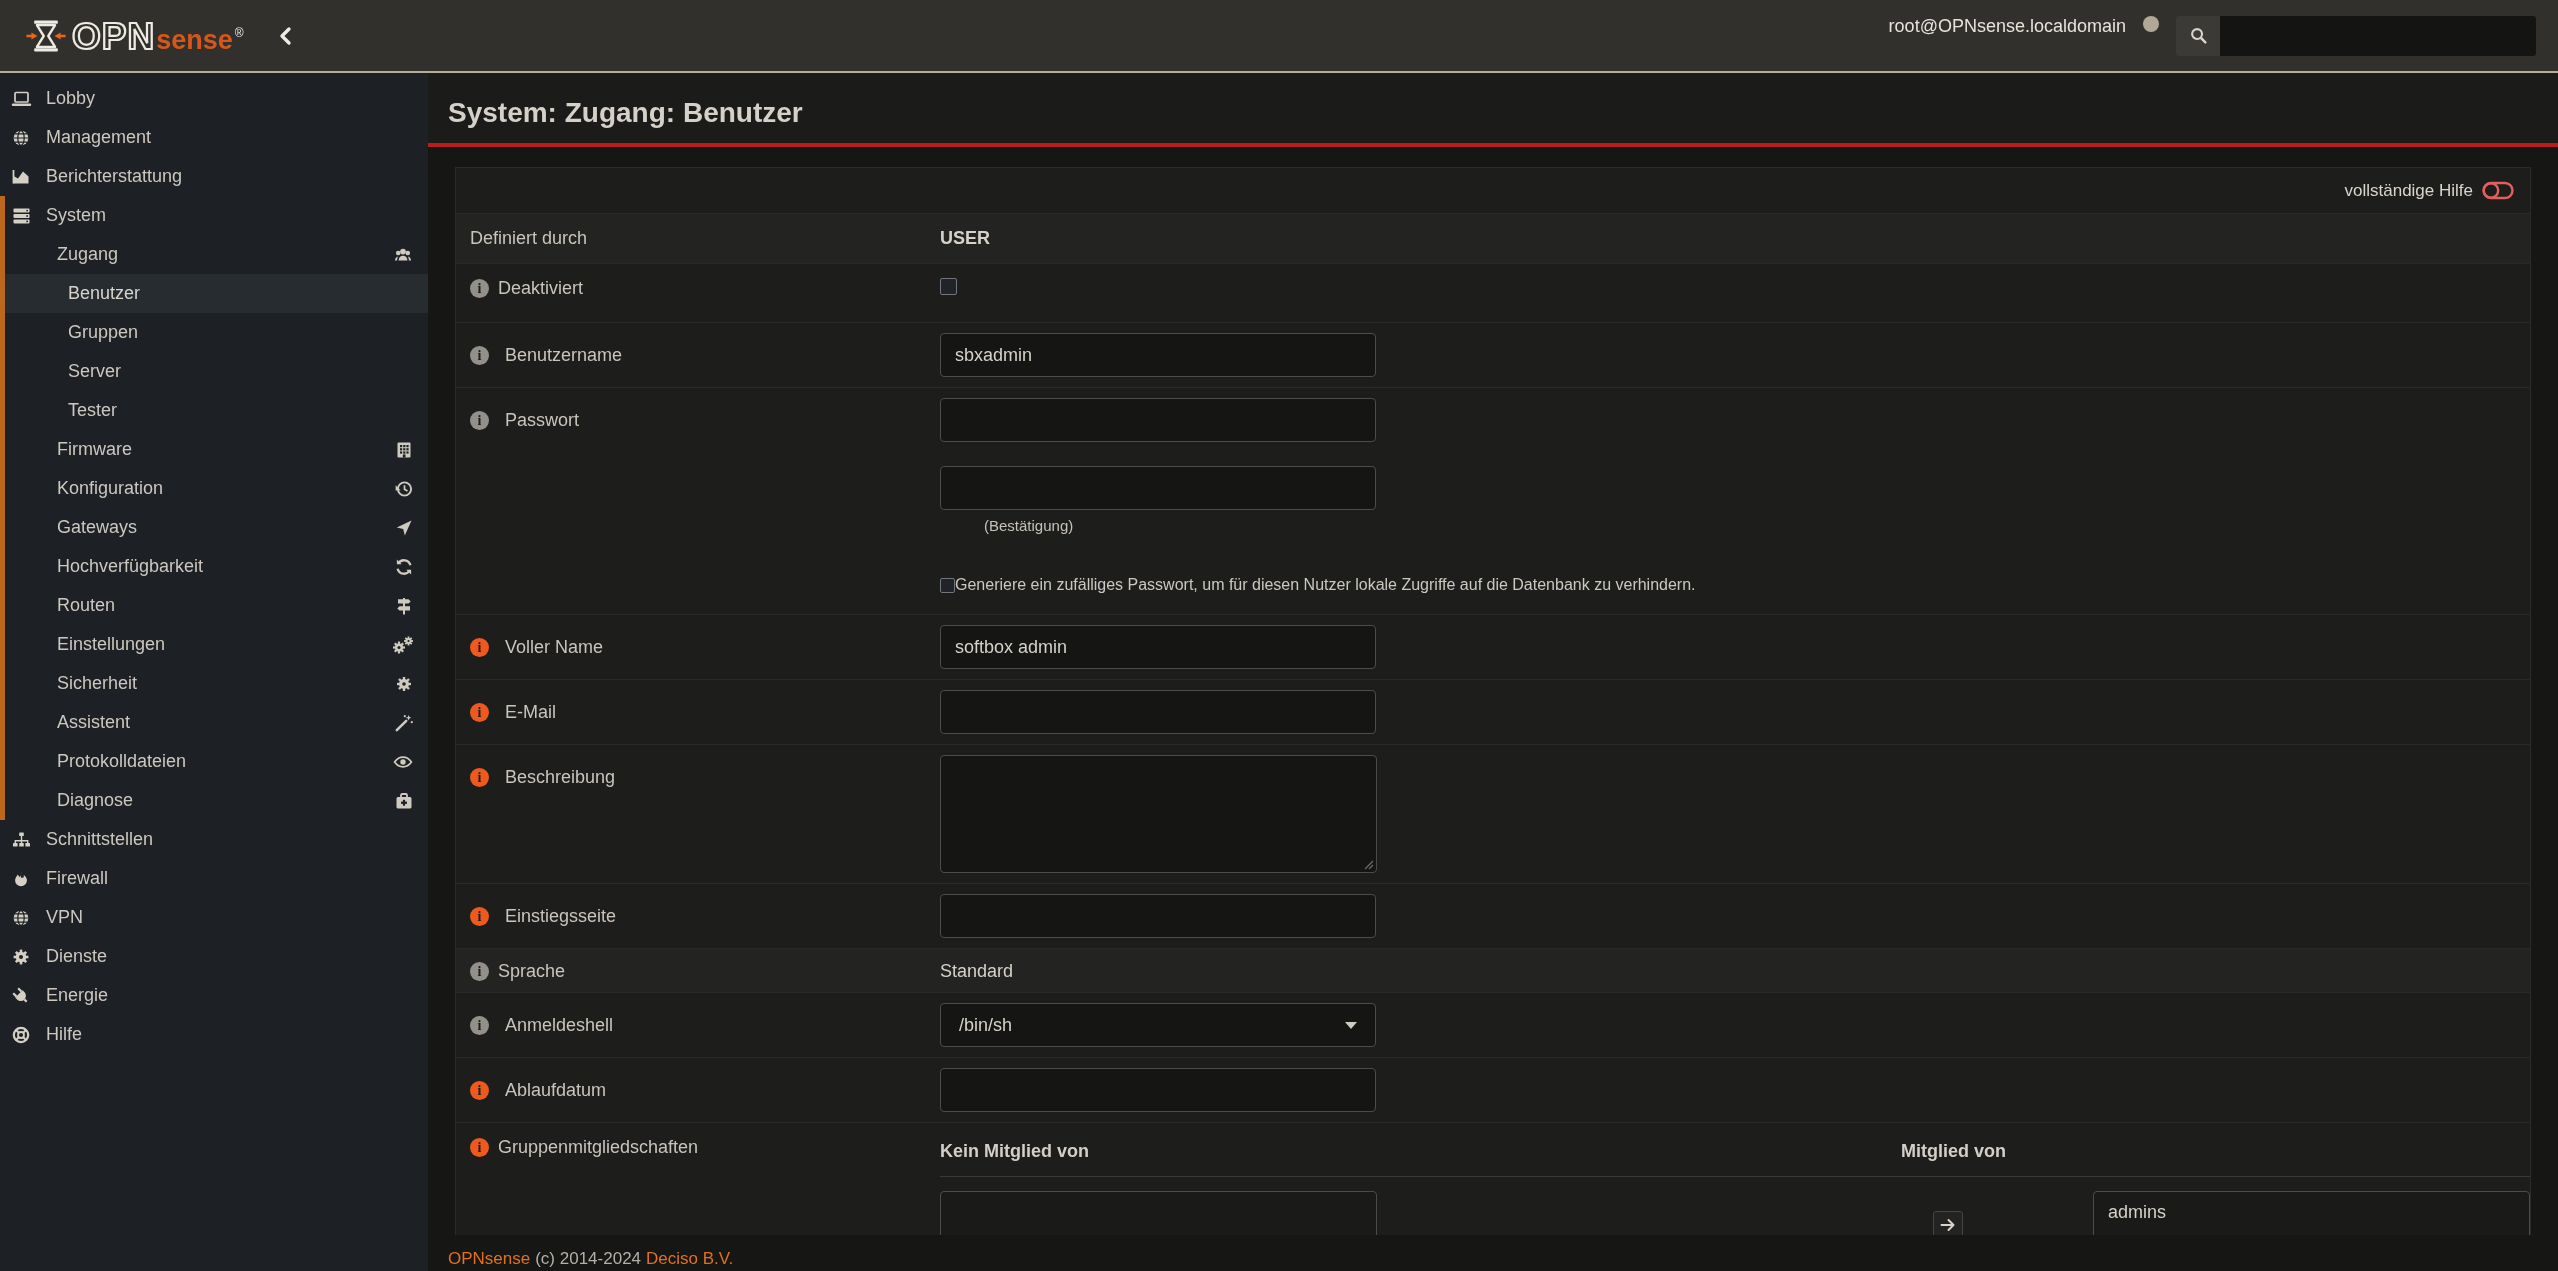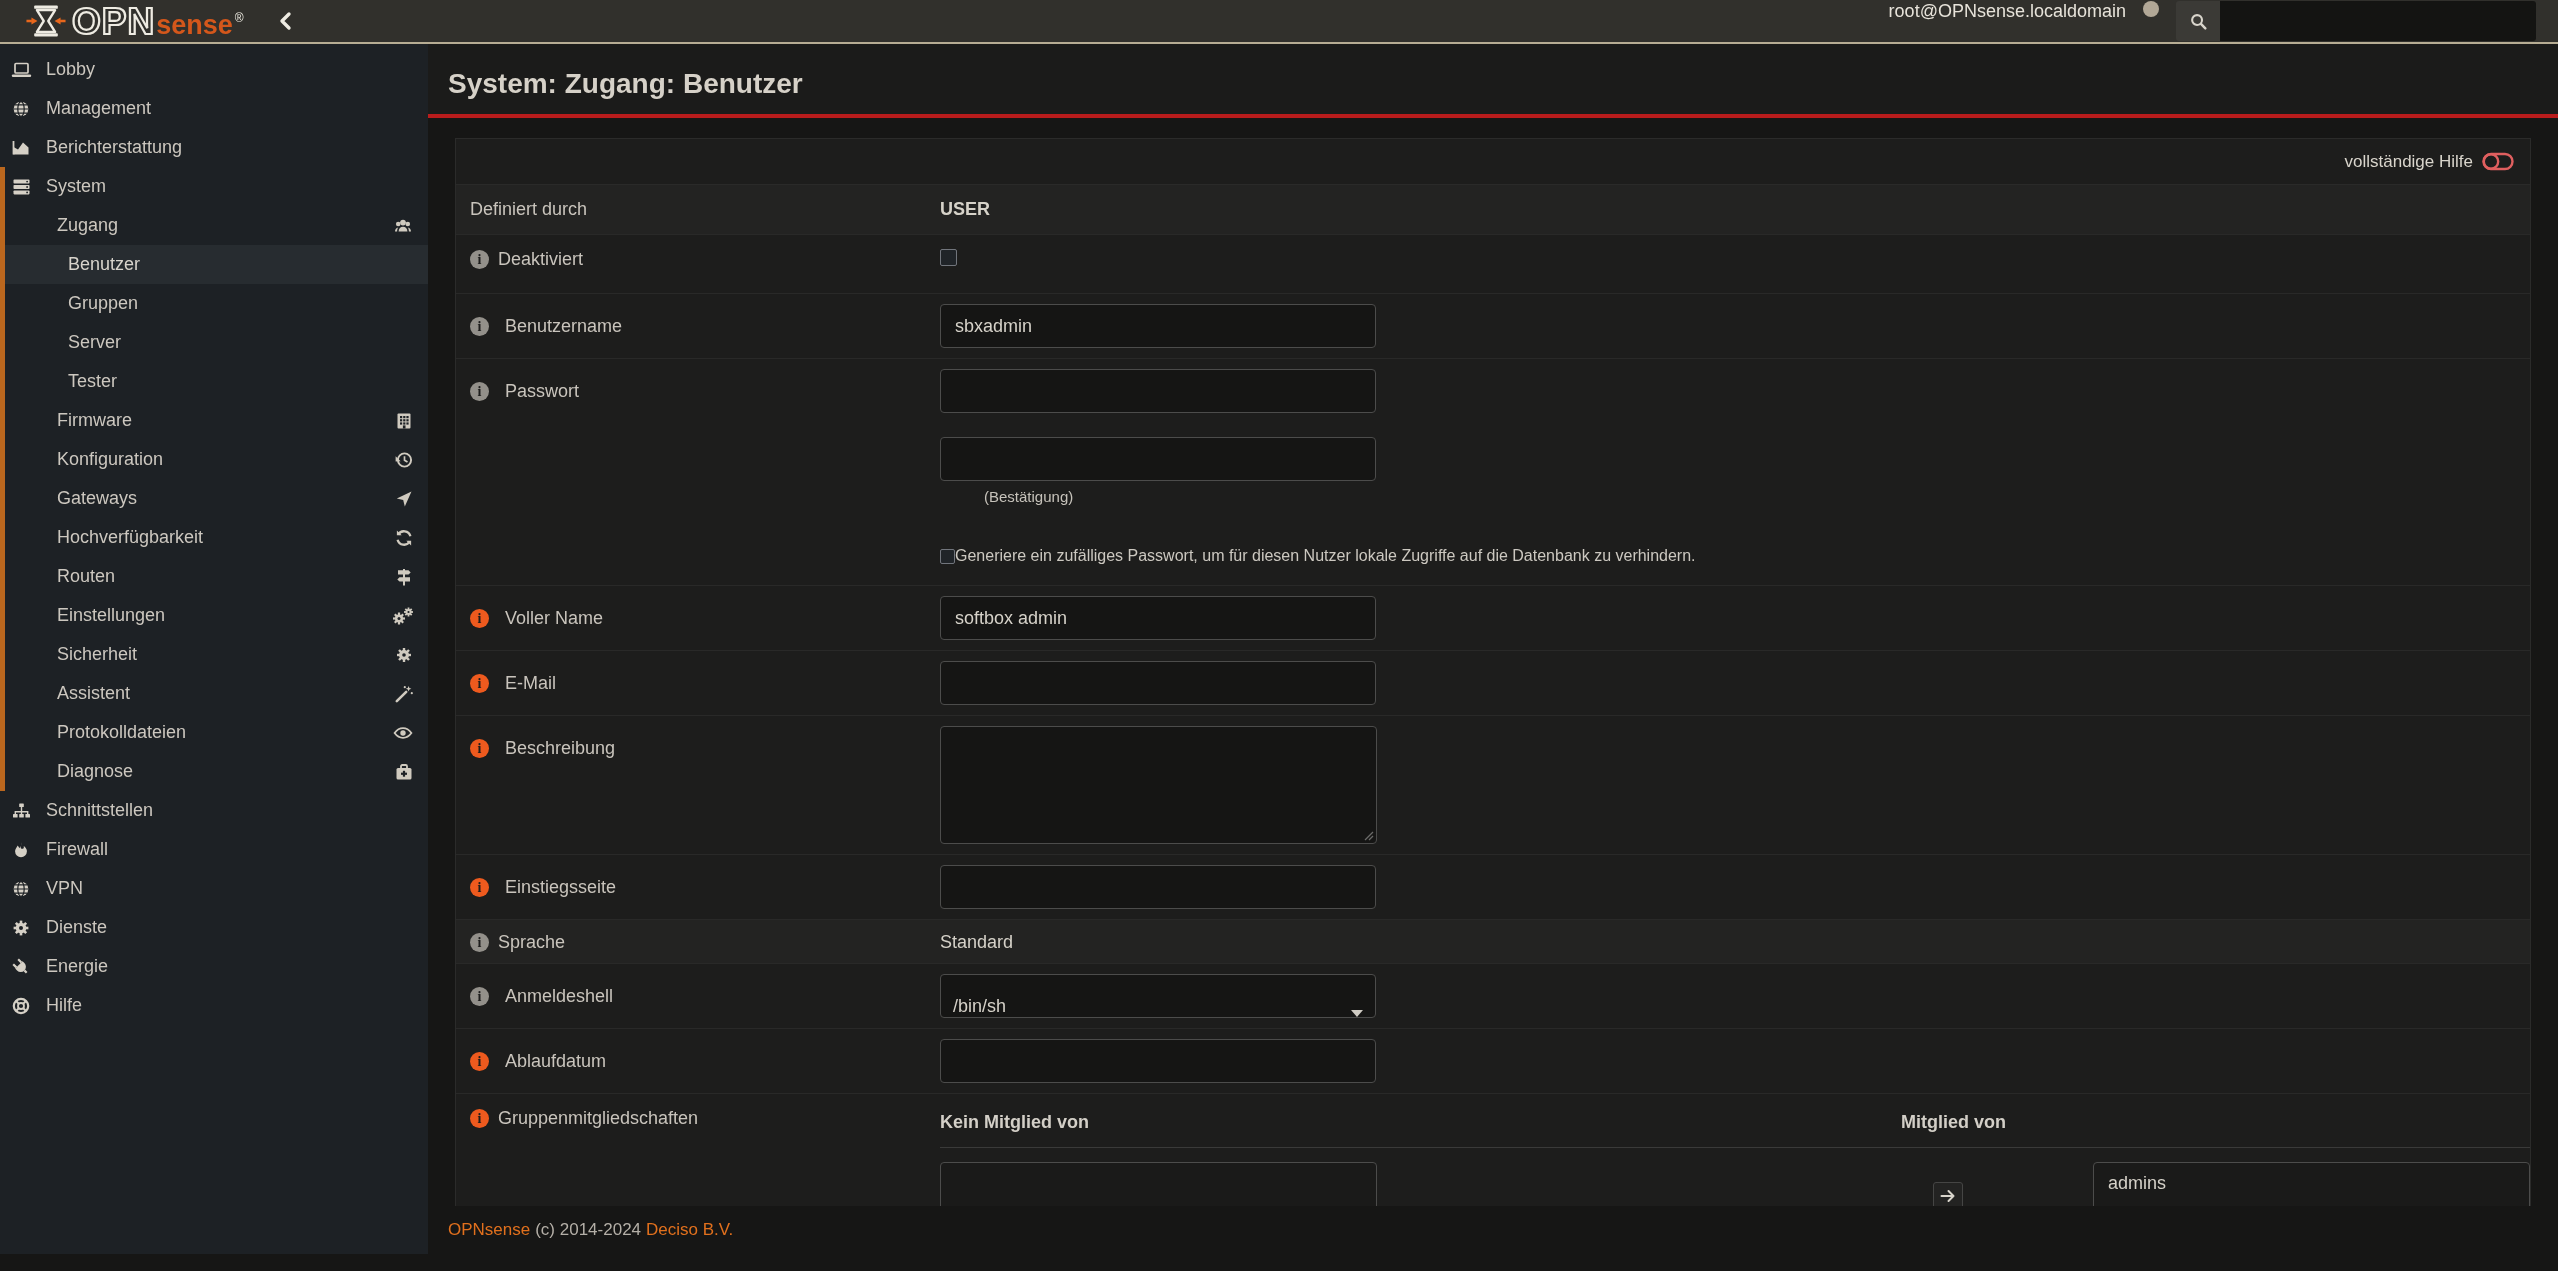--- a/index.html
+++ b/index.html
@@ -1,20 +1,20 @@
 <!DOCTYPE html>
 <html><head>
 <meta charset="utf-8">
 <style>
   * { box-sizing: border-box; margin: 0; padding: 0; }
   html,body { width:2558px; height:1271px; overflow:hidden;
     font-family:"Liberation Sans", sans-serif; background:#161615; }
 
   
-  .topbar { height:44px; background:#31302c; border-bottom:2px solid #b7ad94;
+  .topbar { height:73px; background:#31302c; border-bottom:2px solid #b7ad94;
     display:flex; align-items:center; }
   .brand-area { width:428px; display:flex; align-items:center; padding-left:26px; gap:34px; flex:none; }
   .logo { display:flex; align-items:flex-end; gap:6px; }
   .logo-text { display:flex; align-items:baseline; }
   .logo-opn { font-size:37px; font-weight:bold; letter-spacing:1px; color:transparent;
     -webkit-text-stroke:2.2px #eeebe2; line-height:1; }
   .logo-sense { font-size:27px; font-weight:bold; color:#d4571b; line-height:1; margin-left:1px; }
   .logo-reg { font-size:12px; color:#eeebe2; margin-left:2px; transform:translateY(-12px); display:inline-block; }
   .collapse-btn { background:none; border:none; cursor:pointer; display:flex; align-items:center; }
   .topbar-right { margin-left:auto; display:flex; align-items:flex-start; gap:17px; padding-right:22px; }
@@ -61,21 +61,21 @@
   .info-orange{ background:#ee5a1e; color:#1d1d1c; }
 
   .ti { width:436px; height:44px; background:#151514; border:1px solid #4c4c4b; border-radius:4px;
     color:#d6d2c9; font-size:18px; padding:0 14px; outline:none; font-family:"Liberation Sans", sans-serif; }
   .ta-wrap { position:relative; width:437px; }
   .ta { width:437px; height:118px; background:#151514; border:1px solid #4c4c4b; border-radius:4px;
     color:#d6d2c9; font-size:18px; padding:8px 14px; outline:none; resize:none;
     font-family:"Liberation Sans", sans-serif; display:block; }
   .resize-grip { position:absolute; right:3px; bottom:3px; }
   .selectbox { width:436px; height:44px; background:#151514; border:1px solid #4c4c4b; border-radius:4px;
-    display:flex; align-items:flex-end; justify-content:space-between; padding:0 12px; cursor:pointer; }
+    display:flex; align-items:center; justify-content:space-between; padding:0 18px; cursor:pointer; }
   .caret-down { width:0; height:0; border-left:6px solid transparent; border-right:6px solid transparent;
     border-top:7px solid #cfcbc3; }
   .cb { appearance:none; -webkit-appearance:none; width:17px; height:17px; background:#202428;
     border:1px solid #71757c; border-radius:2px; cursor:pointer; flex:none; }
   .cb.small { width:15px; height:15px; margin-top:2px; }
   .pw-hint { font-size:15px; color:#c6c2ba; margin-top:7px;margin-left:44px; }
   .gen-row { display:flex; margin-top:42px; align-items:flex-start; }
   .gen-caption { font-size:16px; color:#ccc8c0; }
   .val .plain { display:inline-block; padding-top:2px; }
   .bold { font-weight:bold; }

